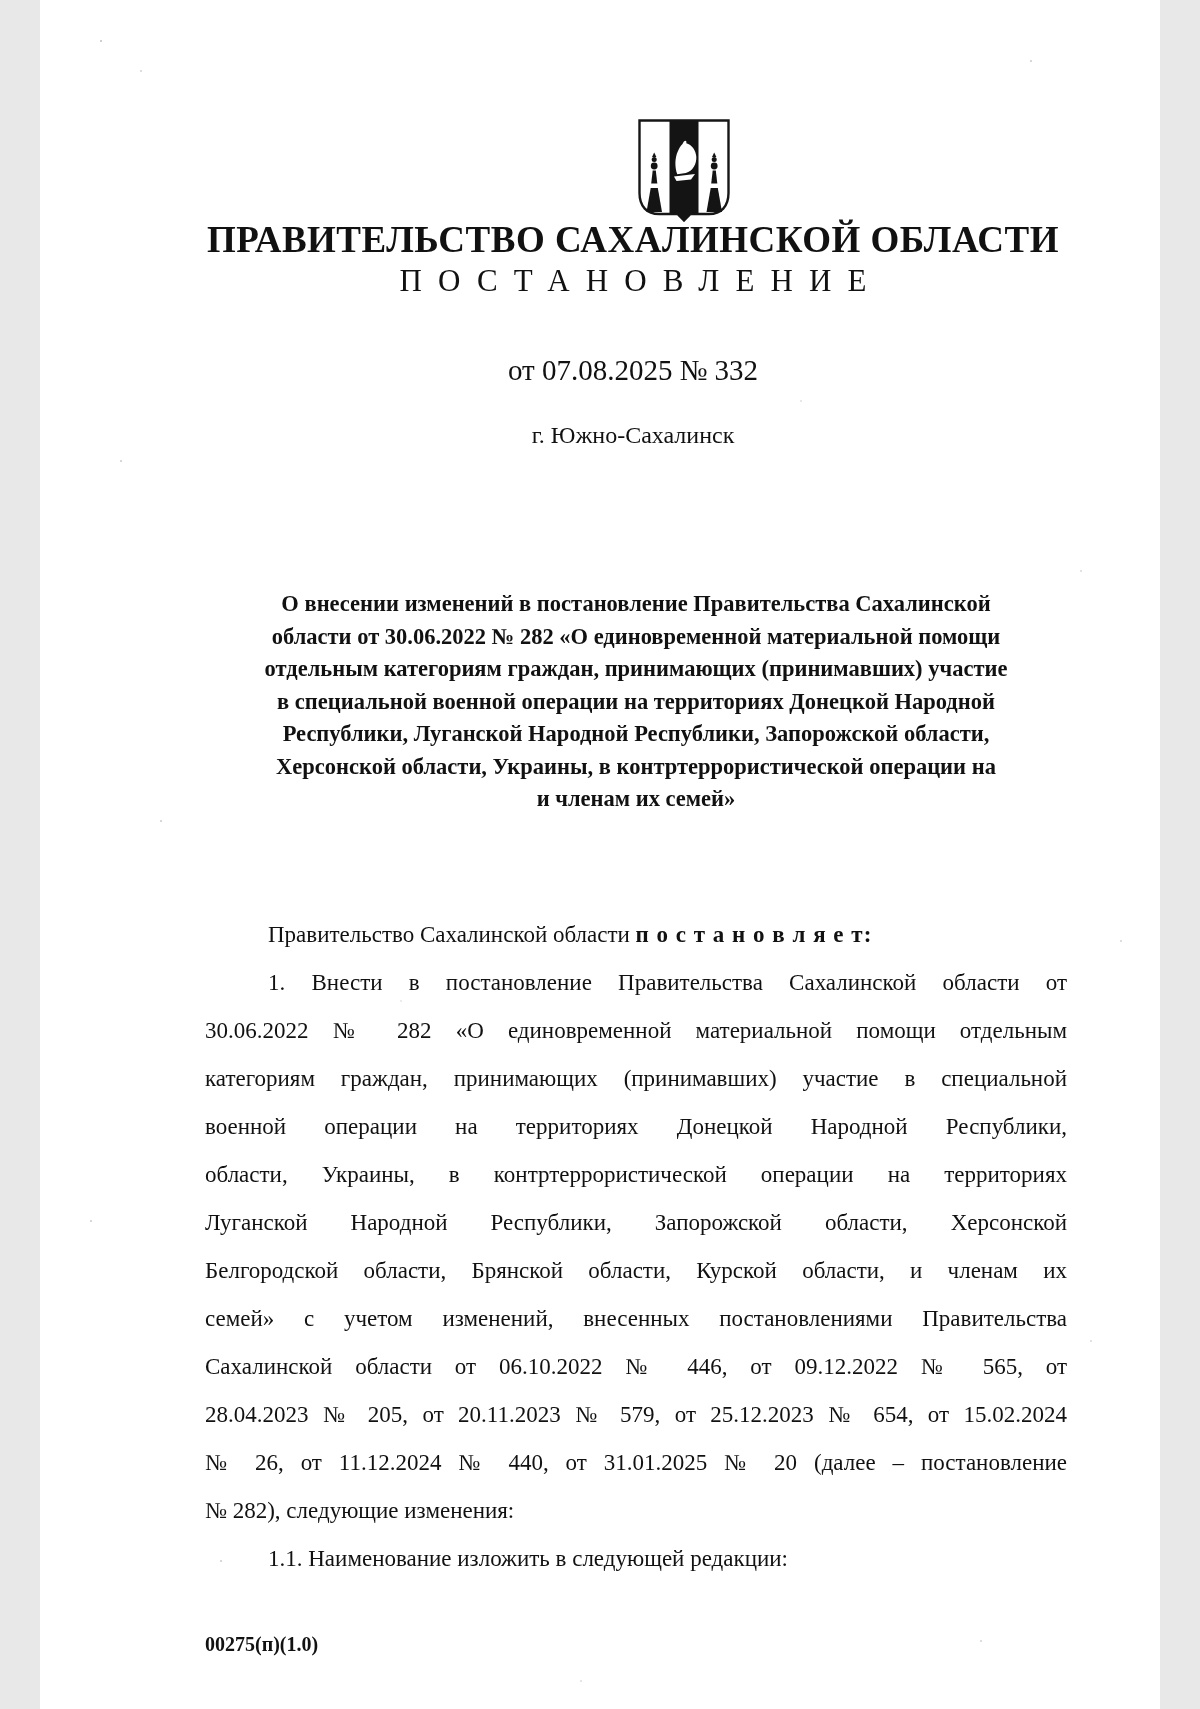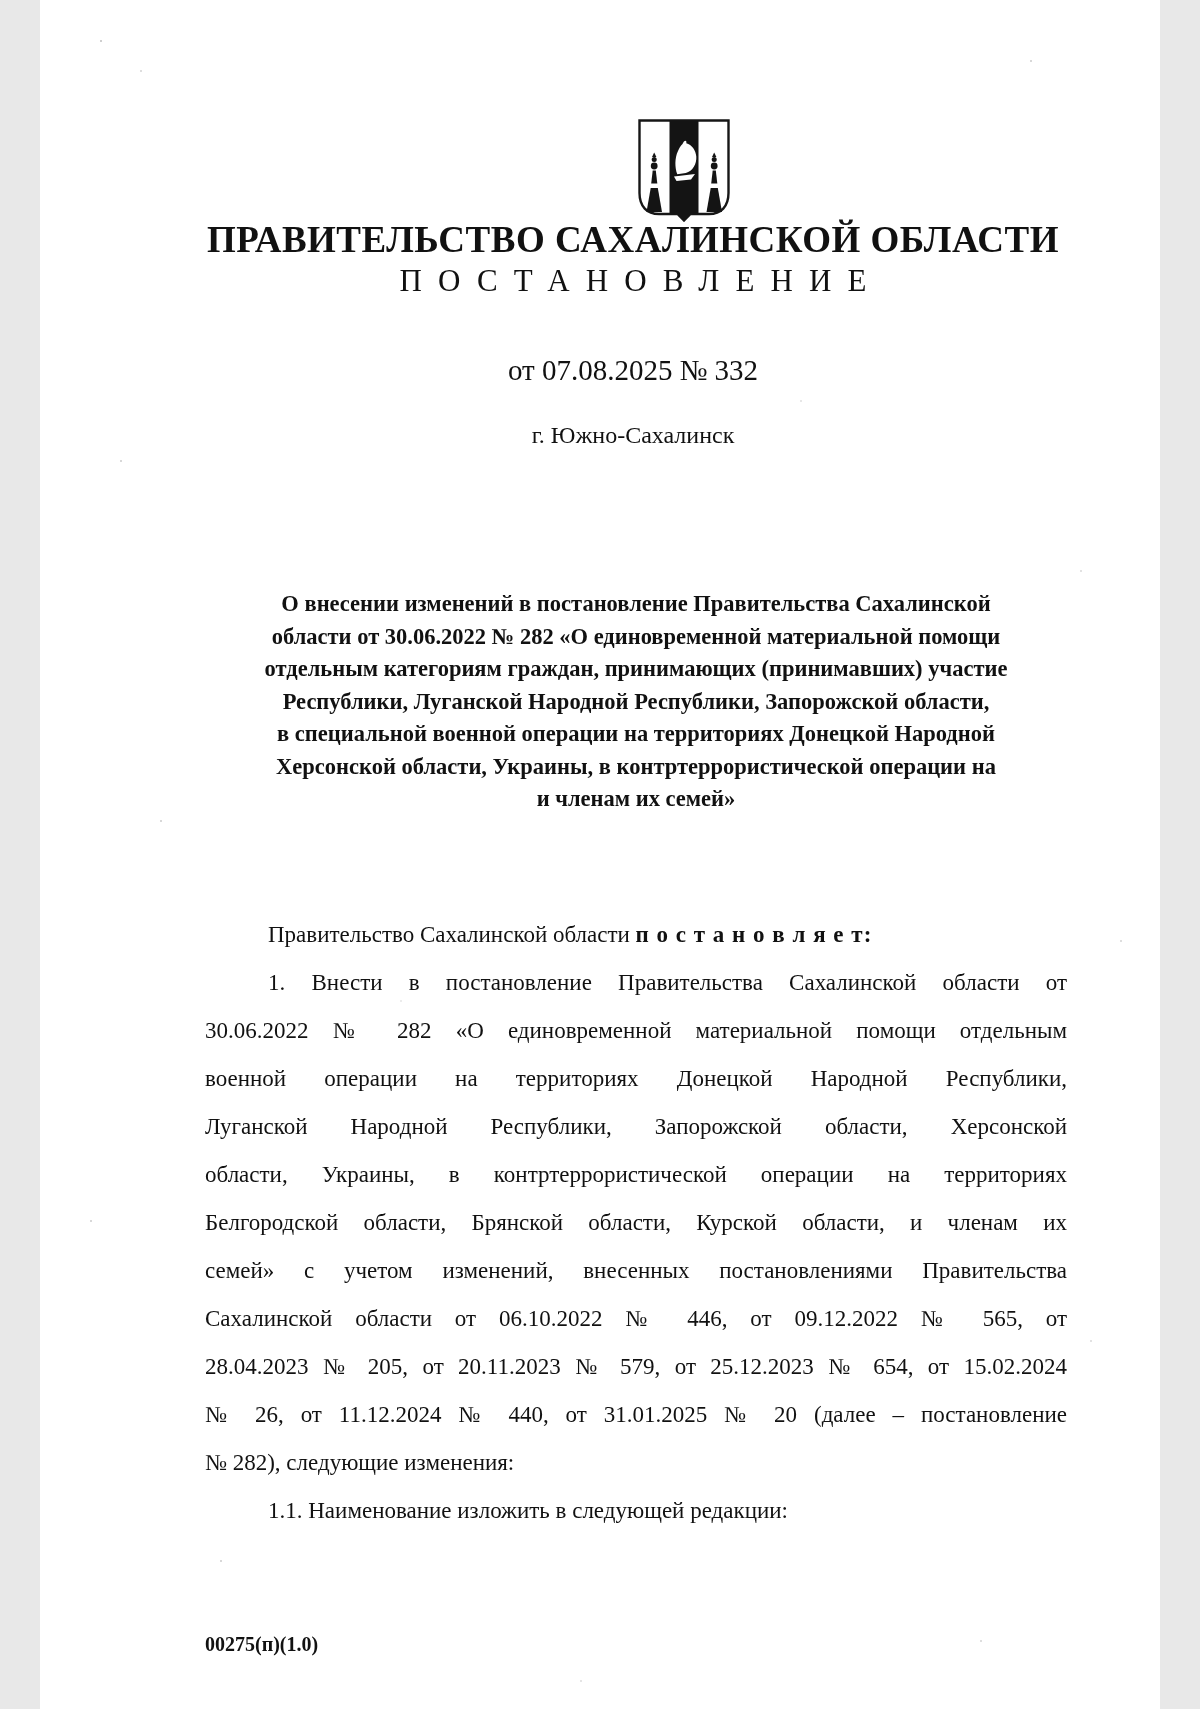--- a/index.html
+++ b/index.html
@@ -148,33 +148,34 @@
 
   <div class="centered-line org-name">ПРАВИТЕЛЬСТВО САХАЛИНСКОЙ ОБЛАСТИ</div>
   <div class="centered-line doc-type">ПОСТАНОВЛЕНИЕ</div>
   <div class="centered-line date-line">от 07.08.2025 № 332</div>
   <div class="centered-line city-line">г. Южно-Сахалинск</div>
 
   <div class="doc-title">
     <div>О внесении изменений в постановление Правительства Сахалинской</div>
     <div>области от 30.06.2022 № 282 «О единовременной материальной помощи</div>
     <div>отдельным категориям граждан, принимающих (принимавших) участие</div>
+    <div>в специальной военной операции на территориях Донецкой Народной</div>
     <div>Республики, Луганской Народной Республики, Запорожской области,</div>
-    <div>в специальной военной операции на территориях Донецкой Народной</div>
     <div>Херсонской области, Украины, в контртеррористической операции на</div>
     <div>и членам их семей»</div>
   </div>
 
   <div class="body-block">
     <div class="bline left indent"><span>Правительство Сахалинской области </span><span class="spaced-bold">п о с т а н о в л я е т:</span></div>
     <div class="bline indent">1. Внести в постановление Правительства Сахалинской области от</div>
     <div class="bline">30.06.2022 № 282 «О единовременной материальной помощи отдельным</div>
+    <div class="bline">категориям граждан, принимающих (принимавших) участие в специальной</div>
     <div class="bline">военной операции на территориях Донецкой Народной Республики,</div>
+    <div class="bline">области, Украины, в контртеррористической операции на территориях</div>
     <div class="bline">Луганской Народной Республики, Запорожской области, Херсонской</div>
-    <div class="bline">области, Украины, в контртеррористической операции на территориях</div>
     <div class="bline">Белгородской области, Брянской области, Курской области, и членам их</div>
     <div class="bline">семей» с учетом изменений, внесенных постановлениями Правительства</div>
     <div class="bline">Сахалинской области от 06.10.2022 № 446, от 09.12.2022 № 565, от</div>
     <div class="bline">28.04.2023 № 205, от 20.11.2023 № 579, от 25.12.2023 № 654, от 15.02.2024</div>
     <div class="bline">№ 26, от 11.12.2024 № 440, от 31.01.2025 № 20 (далее – постановление</div>
     <div class="bline left">№ 282), следующие изменения:</div>
     <div class="bline left indent">1.1. Наименование изложить в следующей редакции:</div>
   </div>
 
   <div class="footer-code">00275(п)(1.0)</div>

